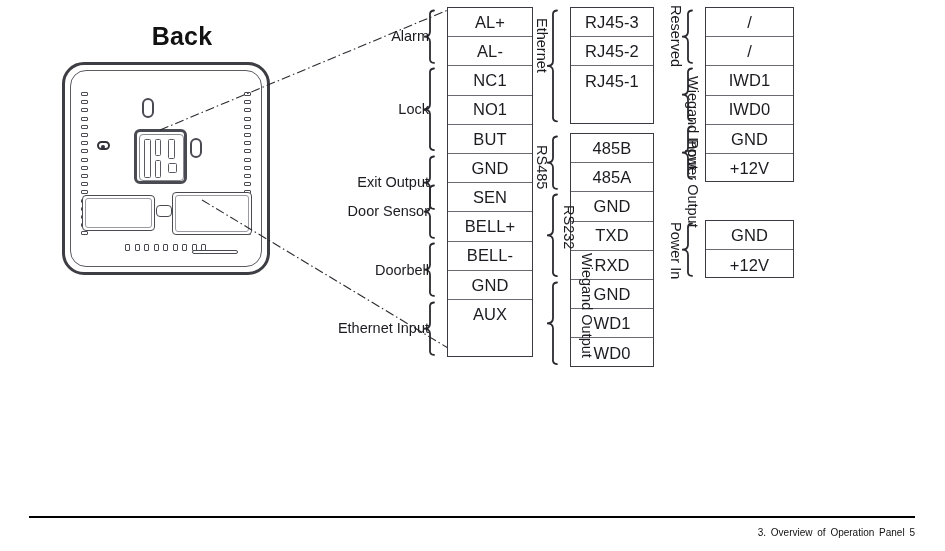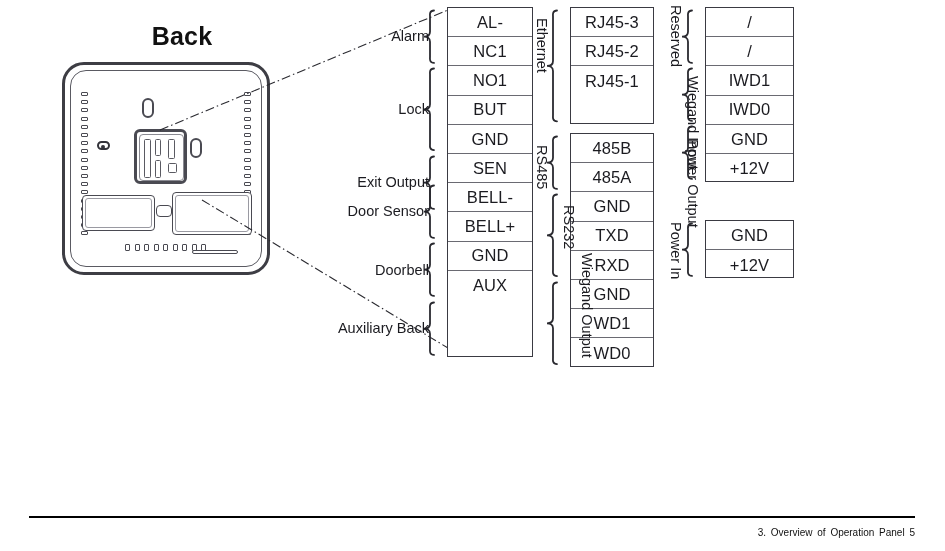--- a/index.html
+++ b/index.html
@@ -313,42 +313,45 @@
   </div>
 
   <svg class="leader-svg">
     <line x1="160" y1="130" x2="448" y2="10" stroke="#2a2a30" stroke-width="1.1" stroke-dasharray="9 3 1.5 3"></line>
     <line x1="202" y1="200" x2="448" y2="348" stroke="#2a2a30" stroke-width="1.1" stroke-dasharray="9 3 1.5 3"></line>
   </svg>
 
   <div id="terminal-layer">
       <div class="term-block" style="left: 447px; top: 7px; width: 86px; height: 350.4px;">
         <div class="term-row" style="height: 29.2px;">
+          <span>AL+</span>
+        </div>
+        <div class="term-row" style="height: 29.2px;">
           <span>AL-</span>
         </div>
         <div class="term-row" style="height: 29.2px;">
           <span>NC1</span>
         </div>
         <div class="term-row" style="height: 29.2px;">
           <span>NO1</span>
         </div>
         <div class="term-row" style="height: 29.2px;">
           <span>BUT</span>
         </div>
         <div class="term-row" style="height: 29.2px;">
           <span>GND</span>
         </div>
         <div class="term-row" style="height: 29.2px;">
           <span>SEN</span>
         </div>
         <div class="term-row" style="height: 29.2px;">
+          <span>BELL+</span>
+        </div>
+        <div class="term-row" style="height: 29.2px;">
           <span>BELL-</span>
-        </div>
-        <div class="term-row" style="height: 29.2px;">
-          <span>BELL+</span>
         </div>
         <div class="term-row" style="height: 29.2px;">
           <span>GND</span>
         </div>
         <div class="term-row" style="height: 29.2px;">
           <span>AUX</span>
         </div>
       </div>
       <svg class="brace-svg" width="13" height="57.400000000000006" style="left: 423px; top: 7.5px;">
         <path d="M 11 2.5
@@ -402,21 +405,21 @@
       <div class="grp-label right" style="right: 516px; top: 262.8px;">Doorbell</div>
       <svg class="brace-svg" width="13" height="57.39999999999998" style="left: 423px; top: 299.5px;">
         <path d="M 11 2.5
              C 6 2.5, 7 7.5, 7 8.5
              L 7 23.69999999999999
              C 7 27.69999999999999, 4 28.69999999999999, 1 28.69999999999999
              C 4 28.69999999999999, 7 29.69999999999999, 7 33.69999999999999
              L 7 48.89999999999998
              C 7 49.89999999999998, 6 54.89999999999998, 11 54.89999999999998" fill="none" stroke="#2a2a30" stroke-width="1.8" stroke-linecap="round"></path>
       </svg>
-      <div class="grp-label right" style="right: 516px; top: 321.2px;">Auxiliary Back</div>
+      <div class="grp-label right" style="right: 516px; top: 321.2px;">Ethernet Input</div>
       <div class="term-block" style="left: 570px; top: 7px; width: 84px; height: 116.8px;">
         <div class="term-row" style="height: 29.2px;">
           <span>RJ45-3</span>
         </div>
         <div class="term-row" style="height: 29.2px;">
           <span>RJ45-2</span>
         </div>
         <div class="term-row" style="height: 29.2px;">
           <span>RJ45-1</span>
         </div>

